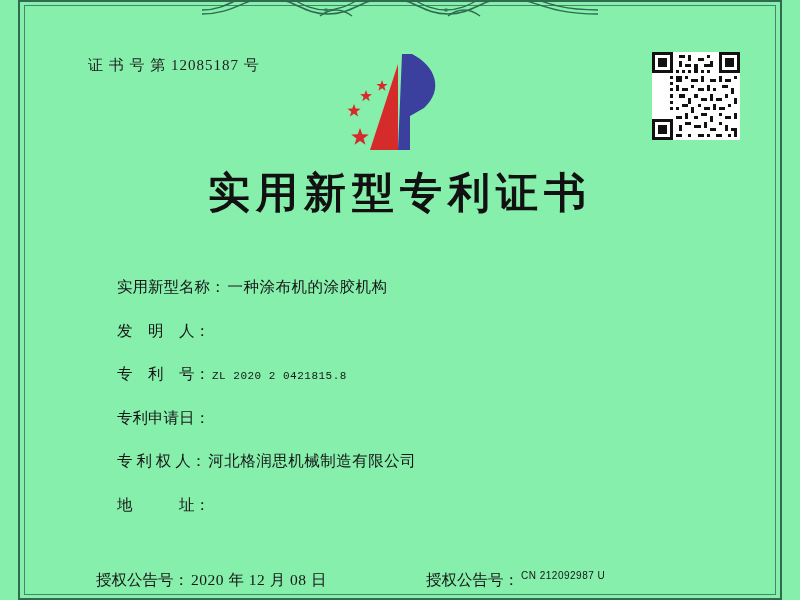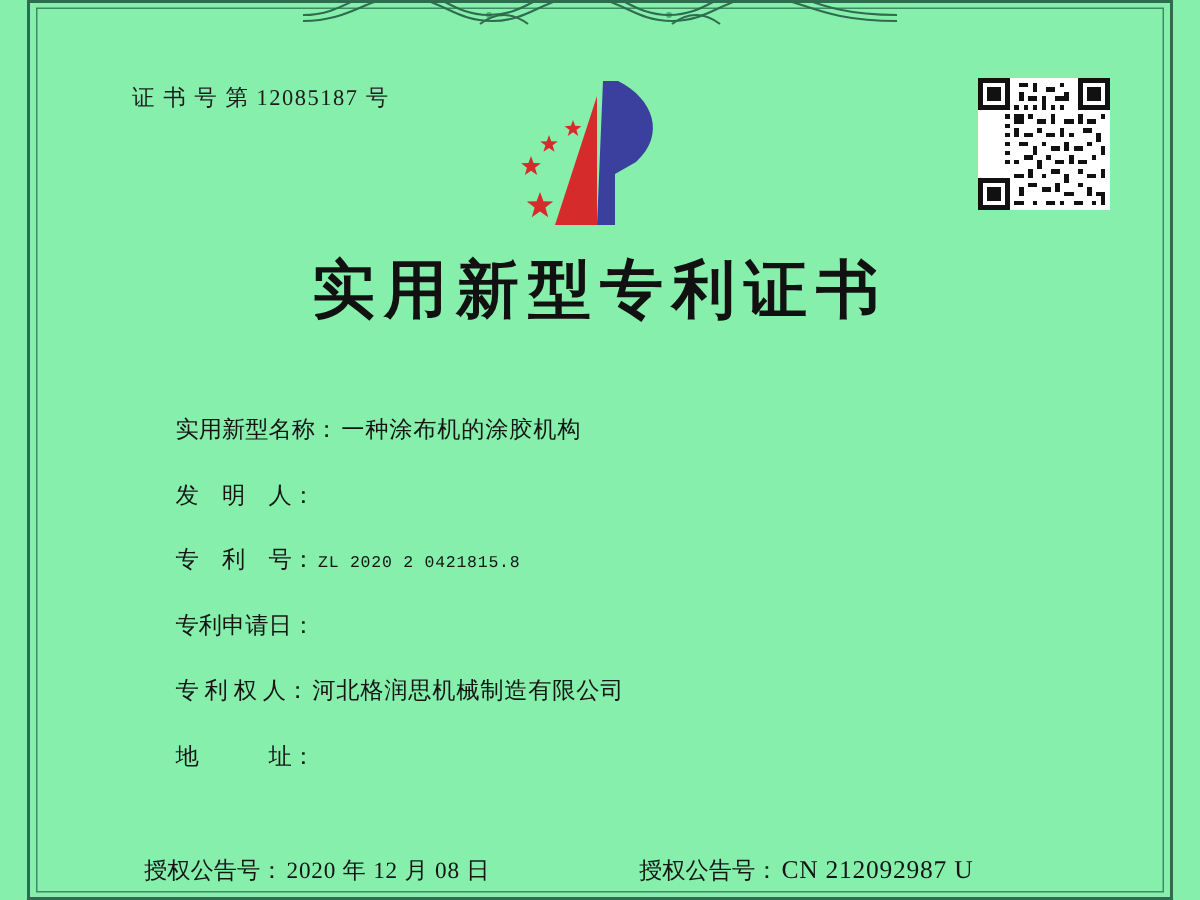--- a/index.html
+++ b/index.html
@@ -148,22 +148,22 @@
   }
   .bottom-left {
     flex: 0 0 330px;
     display: flex;
   }
   .bottom-right {
     flex: 1 1 auto;
     display: flex;
   }
   .bottom-right .field-value {
-    font-family: Liberation Serif, serif;
-    font-size: 17px;
+    font-family: Liberation Sans, sans-serif;
+    font-size: 10px;
   }
 </style>
 </head>
 <body>
 
 <div id="certificate">
 
   <div class="border-outer"></div>
   <div class="border-inner"></div>
 

